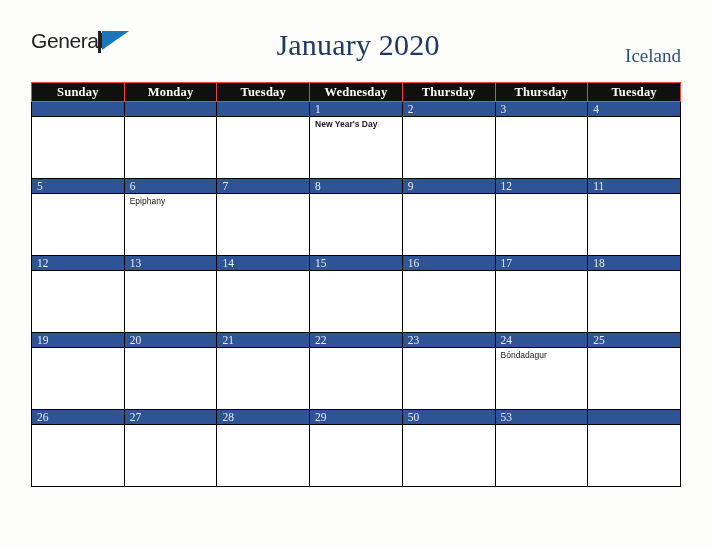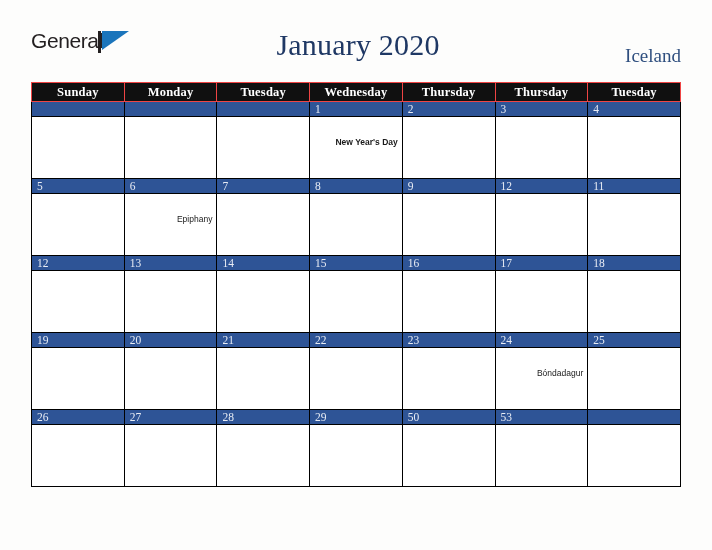--- a/index.html
+++ b/index.html
@@ -129,22 +129,21 @@
     font-size: 11.5px;
     line-height: 15px;
     height: 15px;
     padding-left: 5px;
     border-bottom: 1px solid #000000;
   }
 
   .daynum.blank { color: transparent; }
 
   .events {
-    padding: 20px 4px 0 5px;
-    text-align: right;
+    padding: 2px 4px 0 5px;
   }
 
   .event {
     font-family: "Liberation Sans", "DejaVu Sans", sans-serif;
     font-size: 8.5px;
     line-height: 11px;
     color: #1a1a1a;
     display: block;
   }
   .event.bold { font-weight: bold; }

